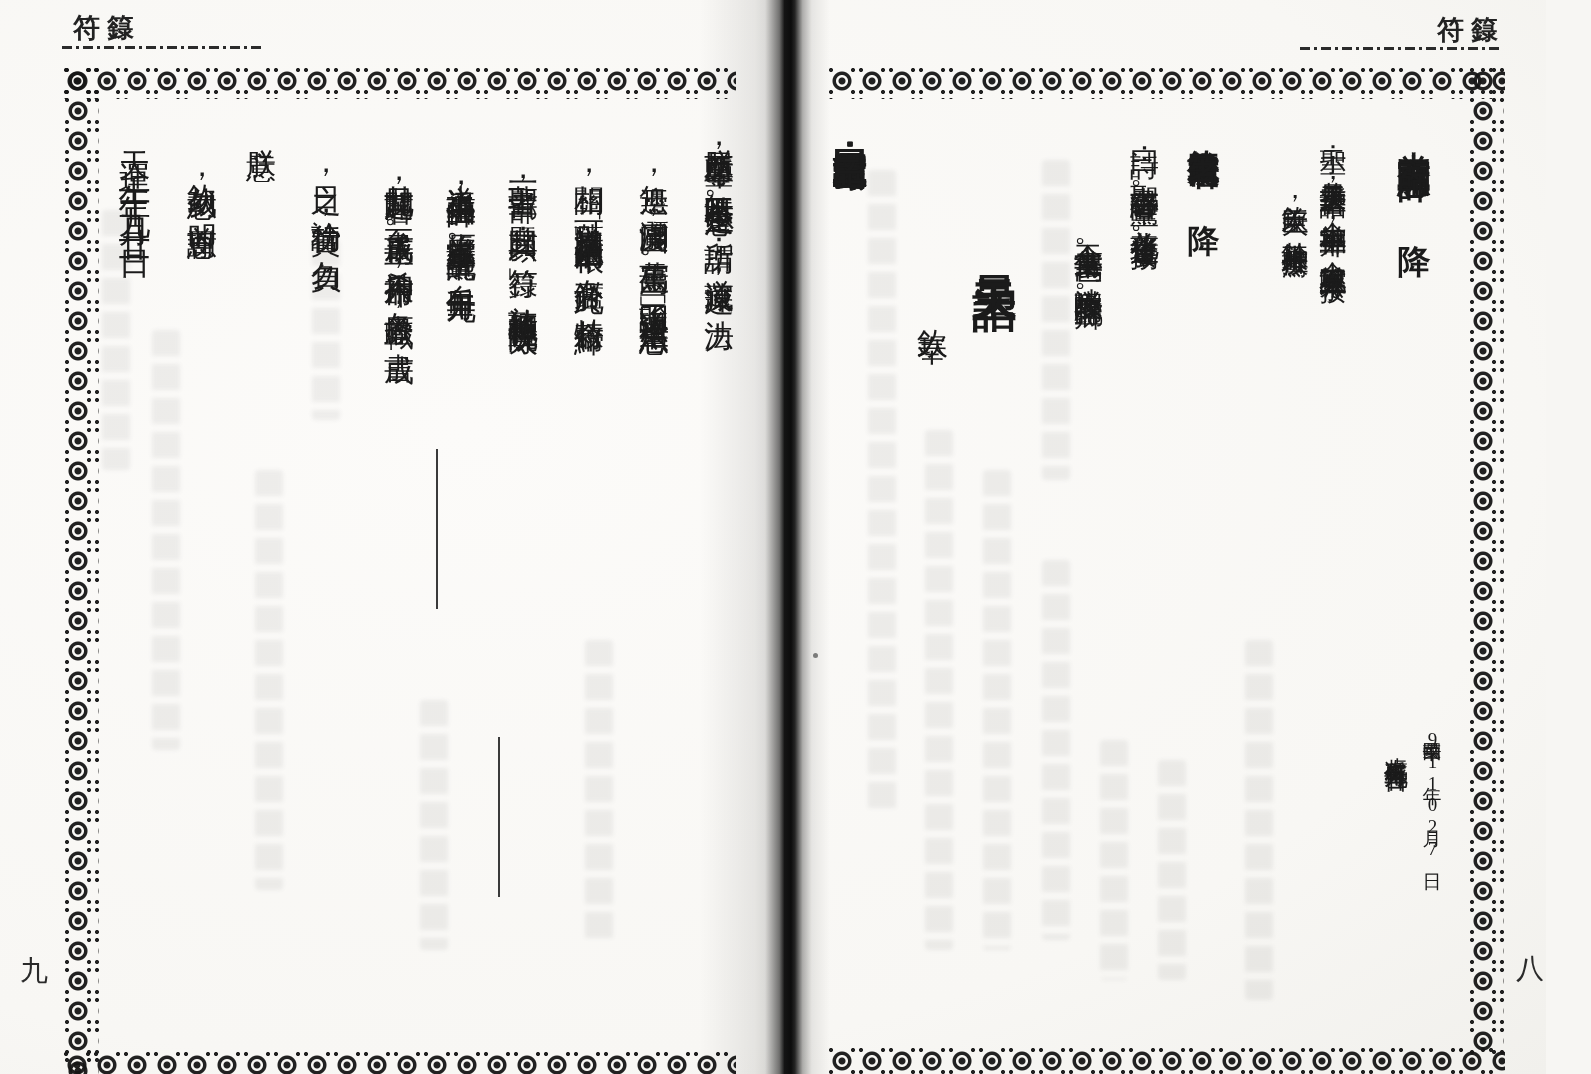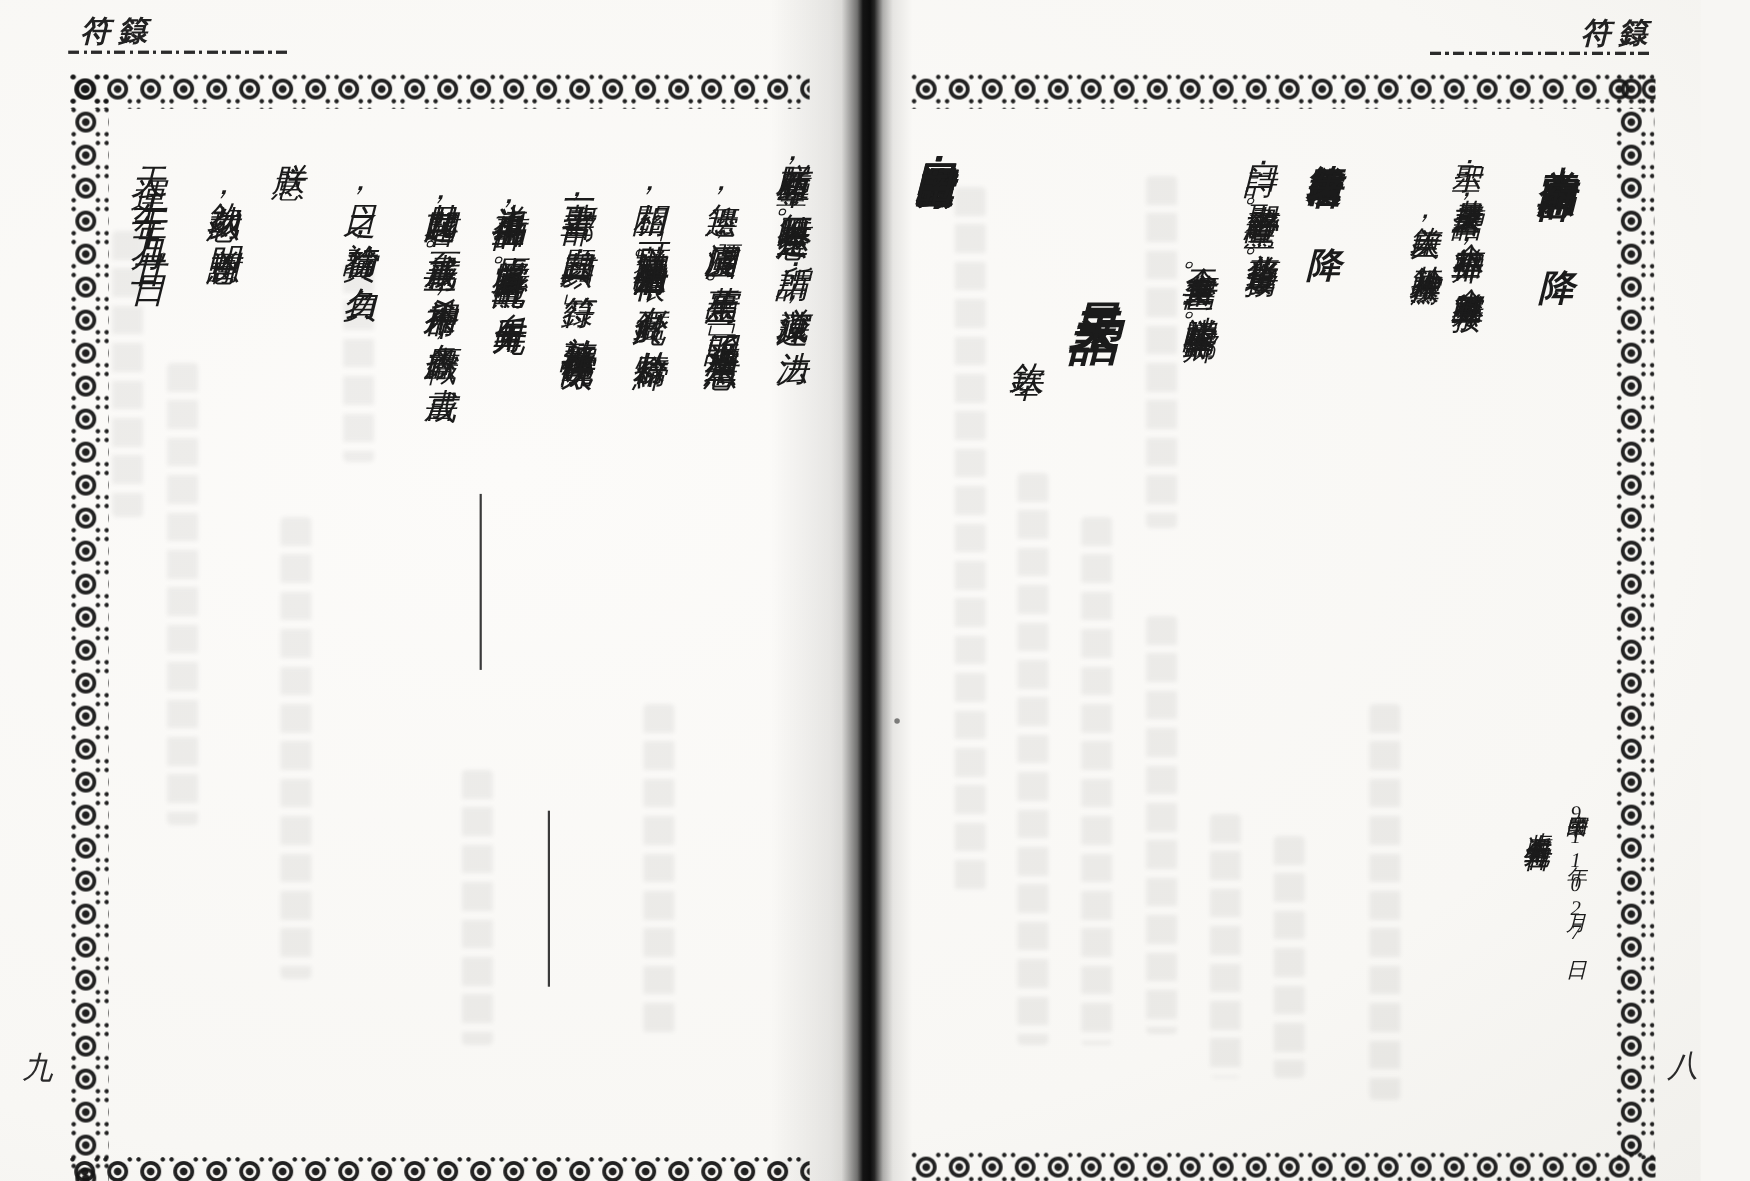--- a/index.html
+++ b/index.html
@@ -1,18 +1,18 @@
 <!DOCTYPE html>
 <html><head>
 <meta charset="utf-8">
 <style>
   html,body{margin:0;padding:0;}
   body{width:1591px;height:1074px;overflow:hidden;background:#f7f6f3;}
   #scan{position:relative;width:1546px;height:1074px;background:
-    radial-gradient(ellipse at 30% 40%, #fcfbf9 0%, #f8f7f4 70%, #f1f0ec 100%); font-style: italic;}
+    radial-gradient(ellipse at 30% 40%, #fcfbf9 0%, #f8f7f4 70%, #f1f0ec 100%);}
   
   .vcol{position:absolute;writing-mode:vertical-rl;text-orientation:upright;
     font-family:"Liberation Serif","DejaVu Serif",serif;color:#1b1b1b;
     white-space:nowrap;line-height:1;}
   .bold{font-weight:bold;}
   .gothic{font-family:"Liberation Sans","DejaVu Sans",sans-serif;font-weight:900;
     text-shadow:0.4px 0 0 currentColor,-0.4px 0 0 currentColor;}
   
   .orn{position:absolute;opacity:.95;
     background-image:

